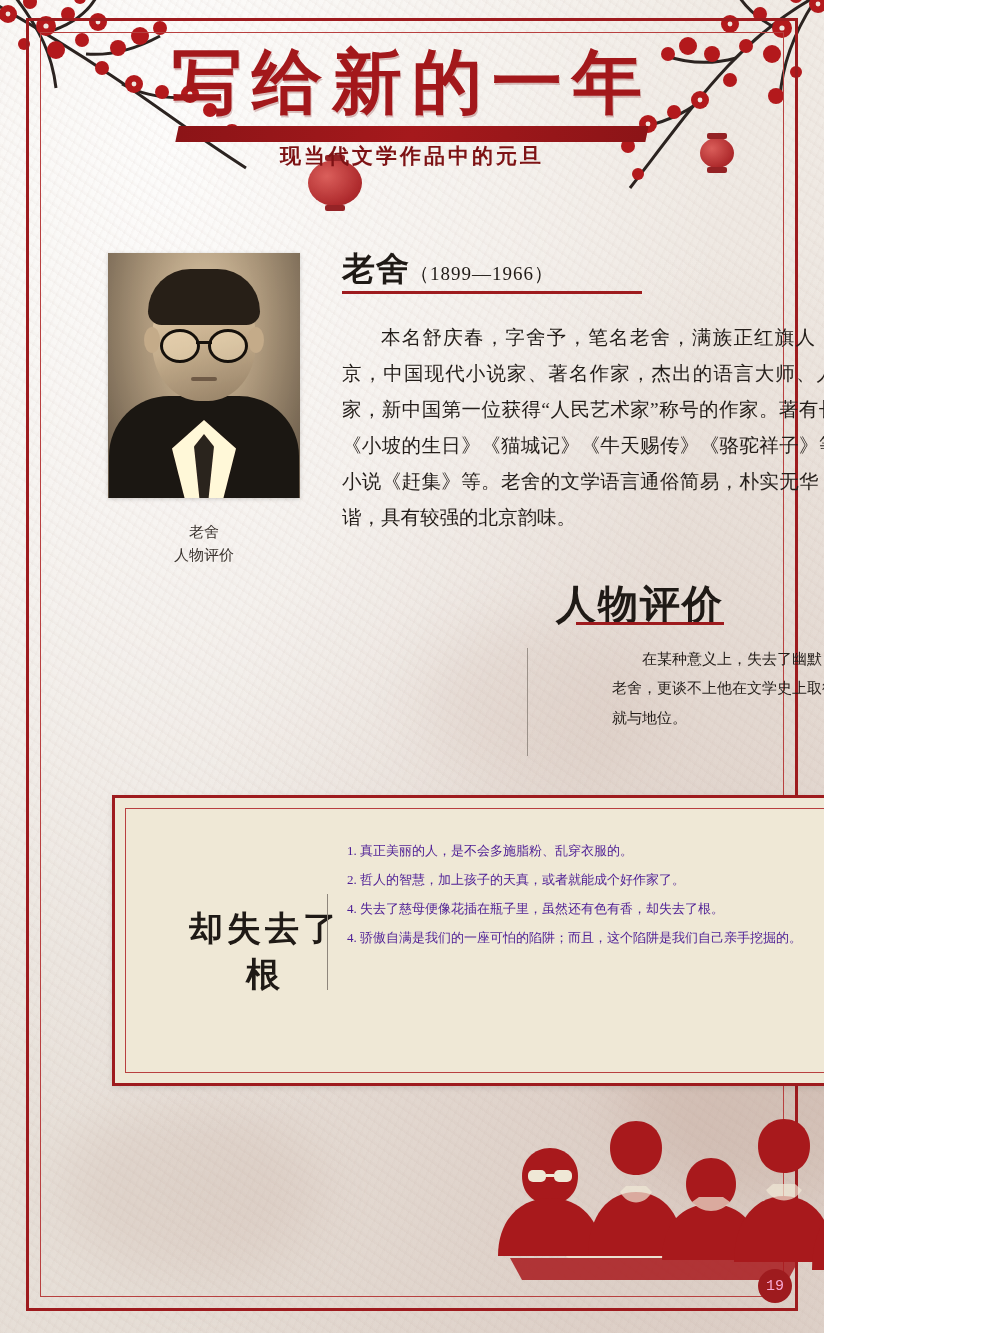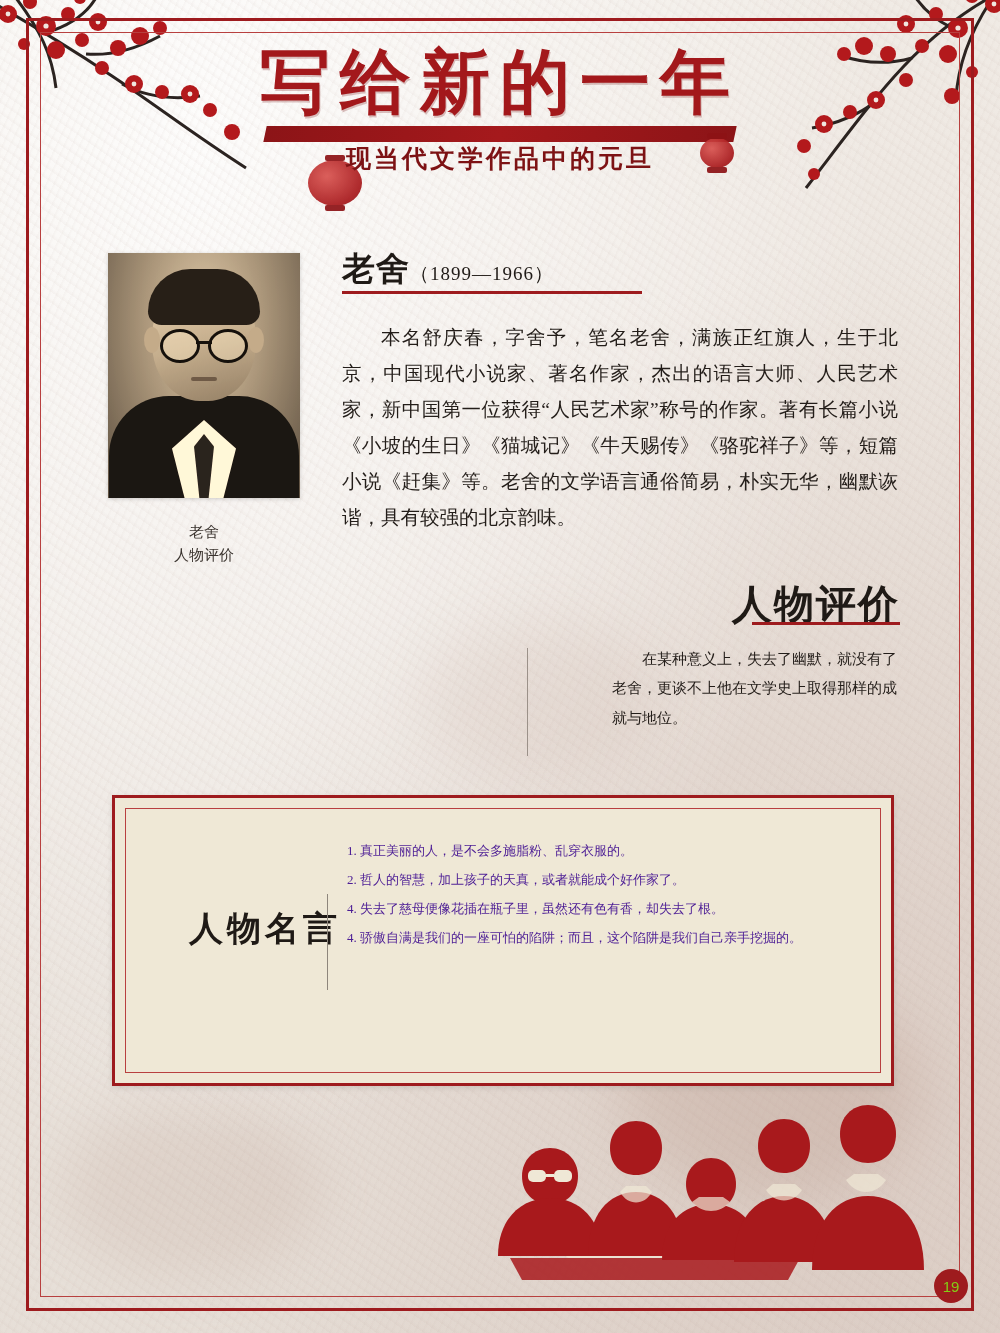--- a/index.html
+++ b/index.html
@@ -2,21 +2,21 @@
 <html><head>
 <meta charset="utf-8">
 <style>
   html, body {
     margin: 0;
     padding: 0;
     background: #ffffff;
   }
   .page {
     position: relative;
-    width: 1000px;
+    width: 824px;
     height: 1333px;
     overflow: hidden;
     background:
       radial-gradient(ellipse at 20% 10%, rgba(255,255,255,0.85) 0%, rgba(255,255,255,0) 60%),
       radial-gradient(ellipse at 85% 85%, rgba(200,170,160,0.35) 0%, rgba(255,255,255,0) 55%),
       linear-gradient(160deg, #f3efe9 0%, #efe9e3 30%, #e9e2db 60%, #e4dcd4 100%);
     font-family: "Liberation Serif", "DejaVu Serif", serif;
     color: #2b2320;
   }
   
@@ -86,21 +86,21 @@
     width: 470px;
     height: 16px;
     background: linear-gradient(90deg, #8c1417 0%, #a5191c 50%, #8c1417 100%);
   }
   .title-sub {
     position: absolute;
     left: 0;
     top: 128px;
     width: 100%;
     text-align: center;
-    font-size: 25px;
+    font-size: 21px;
     font-weight: bold;
     letter-spacing: 3px;
     color: #7d1214;
   }
   
   .lantern {
     position: absolute;
     width: 54px;
     height: 46px;
     border-radius: 50%;
@@ -395,22 +395,22 @@
 
   
   .page-num {
     position: absolute;
     right: 32px;
     bottom: 30px;
     width: 34px;
     height: 34px;
     border-radius: 50%;
     background: #9e1b1e;
-    color: #84cc16;
-    font-family: Liberation Sans, sans-serif;
+    color: #f9a8d4;
+    font-family: Liberation Mono, monospace;
     font-size: 15px;
     display: flex;
     align-items: center;
     justify-content: center;
   }
 </style>
 </head>
 <body>
 
 <div class="page">
@@ -531,21 +531,21 @@
   <div class="bio-underline"></div>
   <div class="bio-text">本名舒庆春，字舍予，笔名老舍，满族正红旗人，生于北京，中国现代小说家、著名作家，杰出的语言大师、人民艺术家，新中国第一位获得“人民艺术家”称号的作家。著有长篇小说《小坡的生日》《猫城记》《牛天赐传》《骆驼祥子》等，短篇小说《赶集》等。老舍的文学语言通俗简易，朴实无华，幽默诙谐，具有较强的北京韵味。</div>
 
   <div class="eval-title">人物评价</div>
   <div class="eval-title-underline"></div>
   <div class="eval-divider"></div>
   <div class="eval-col-right">在某种意义上，失去了幽默，就没有了老舍，更谈不上他在文学史上取得那样的成就与地位。</div>
 
   <div class="quote-box">
     <div class="quote-box-inner"></div>
-    <div class="quote-label">人物名言</div>
+    <div class="quote-label">却失去了根</div>
     <div class="quote-label-sep"></div>
     <div class="quote-list">
       <div>1. 真正美丽的人，是不会多施脂粉、乱穿衣服的。</div>
       <div>2. 哲人的智慧，加上孩子的天真，或者就能成个好作家了。</div>
       <div>4. 失去了慈母便像花插在瓶子里，虽然还有色有香，却失去了根。</div>
       <div>4. 骄傲自满是我们的一座可怕的陷阱；而且，这个陷阱是我们自己亲手挖掘的。</div>
     </div>
   </div>
 
   <svg class="bottom-art" viewBox="0 0 470 215">

